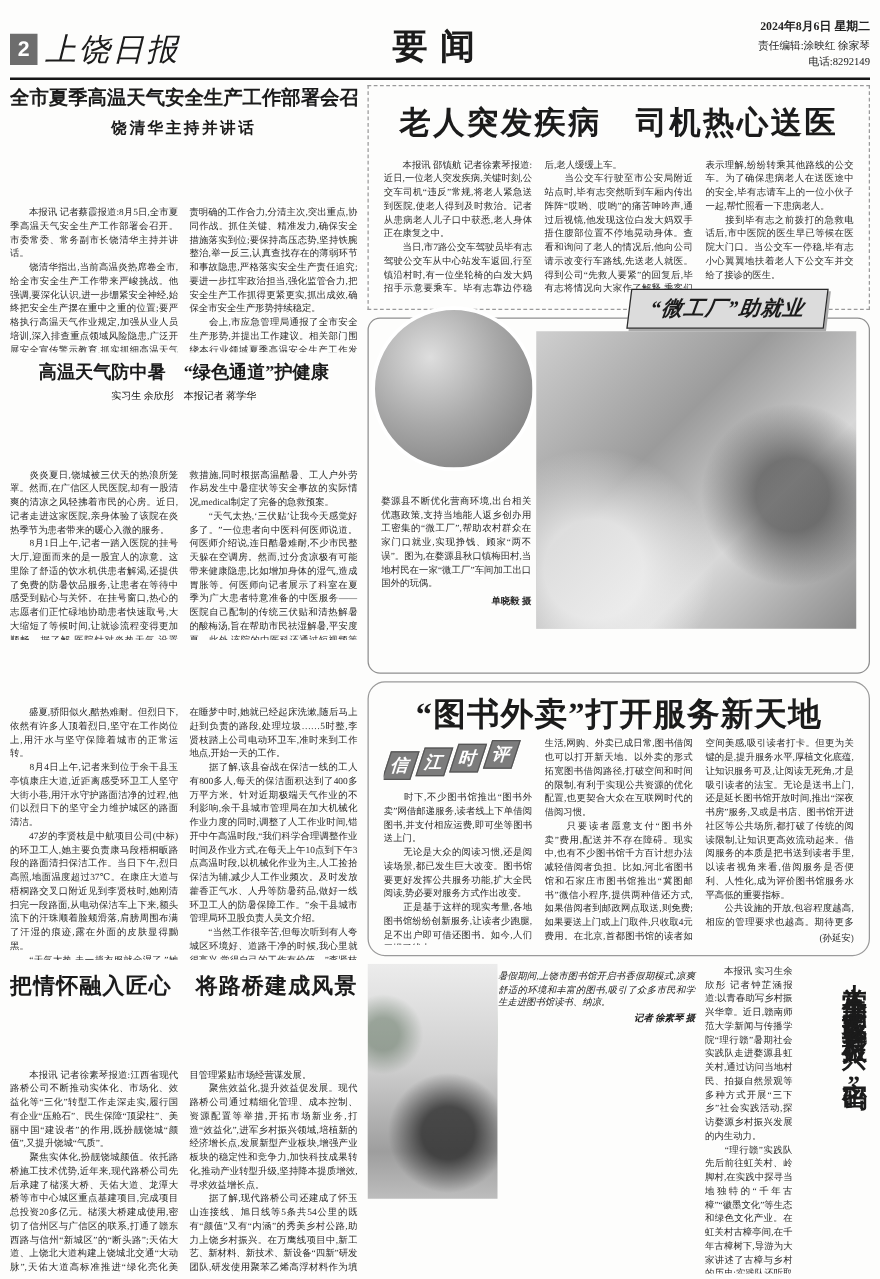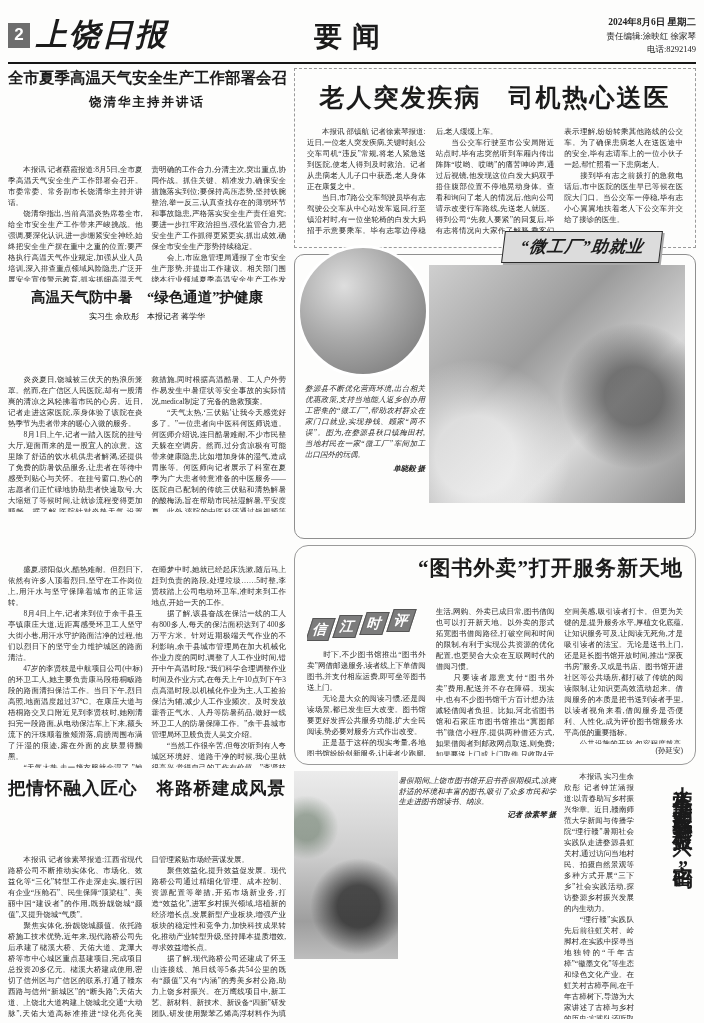--- a/index.html
+++ b/index.html
@@ -8,21 +8,21 @@
     font-family: "Liberation Serif", "DejaVu Serif", serif;
     background:#fdfdfc; color:#1b1b1b; position:relative; overflow:hidden;
   }
   
   .masthead { position:absolute; top:0; left:8px; right:8px; height:62px; }
   .mast-inner { position:absolute; bottom:6px; left:0; right:0; display:flex; align-items:flex-end; }
   .mast-left { display:flex; align-items:center; gap:6px; width:210px; }
   .pagenum { width:22px; height:25px; background:#6d6d6d; color:#fff; font-weight:bold;
     font-size:17px; display:flex; align-items:center; justify-content:center;
     font-family:"Liberation Sans",sans-serif; }
-  .logo { font-size:31px; font-weight:bold; font-style:italic; letter-spacing:2px; white-space:nowrap; }
+  .logo { font-size:25px; font-weight:normal; font-style:italic; letter-spacing:2px; white-space:nowrap; }
   .section-title { flex:1; text-align:center; font-size:28px; font-weight:bold; letter-spacing:10px; }
   .issue-info { width:210px; text-align:right; font-size:8.5px; line-height:1.55; color:#222; }
   .issue-info .date { font-weight:bold; font-size:9.5px; }
   .mast-rule { position:absolute; top:62px; left:8px; right:8px; border-top:2.5px solid #161616; }
   
   .main { position:absolute; top:68px; left:8px; right:8px; height:951px; display:flex; gap:8px; }
   .col-left { width:278px; display:flex; flex-direction:column; }
   .col-right { flex:1; display:flex; flex-direction:column; }
   
   .body-text { font-size:7.5px; line-height:11px; text-align:justify; white-space:pre-line;
@@ -47,31 +47,31 @@
     display:flex; flex-direction:column; }
   .h-elderly { font-size:25px; font-weight:bold; text-align:center; letter-spacing:2px; margin:6px 0 12px; }
   .box-factory { position:relative; border:1px solid #8f8f8f; border-radius:10px; height:285px; margin-top:6px; }
   .factory-badge { position:absolute; top:-24px; left:208px; width:158px; height:32px;
     background:#dcdcdc; border:1.5px solid #2a2a2a; transform:skewX(-7deg);
     display:flex; align-items:center; justify-content:center;
     font-size:16.5px; font-weight:bold; font-style:italic; letter-spacing:1px;
     box-shadow:2px 2px 0 #aaa; }
   .photo-circle { position:absolute; top:-10px; left:2px; width:132px; height:132px; border-radius:50%;
     border:3px solid #fff; background: radial-gradient(circle at 35% 30%, #dedede 0%, #a9a9a9 45%, #707070 100%); }
-  .factory-caption { position:absolute; left:10px; top:128px; width:120px; font-style:italic;
+  .factory-caption { position:absolute; left:10px; top:140px; width:120px; 
     font-size:7.5px; line-height:11px; text-align:justify; color:#2a2a2a; }
   .factory-caption .photographer { text-align:right; margin-top:3px; font-weight:bold; }
   .photo-large { position:absolute; right:10px; top:10px; width:256px; height:238px;
     background:
       radial-gradient(circle at 80% 55%, rgba(40,40,40,.55) 0 12%, transparent 30%),
       radial-gradient(circle at 18% 80%, rgba(250,250,250,.7) 0 14%, transparent 34%),
       linear-gradient(135deg,#cfcfcf 0%, #9b9b9b 38%, #d8d8d8 66%, #8a8a8a 100%); }
   .box-review { border:1px solid #9a9a9a; border-radius:14px; height:220px; margin-top:6px;
     padding:8px 12px 8px; display:flex; flex-direction:column; }
-  .h-review { font-size:21px; font-weight:bold; text-align:right; letter-spacing:1px; margin-bottom:24px; }
+  .h-review { font-size:26px; font-weight:bold; text-align:center; letter-spacing:1px; margin-bottom:0; }
   .review-row { display:flex; gap:10px; flex:1; overflow:hidden; }
   .review-col { flex:1; display:flex; flex-direction:column; overflow:hidden; }
   .review-badge { display:flex; gap:4px; margin:3px 2px 8px; }
   .tile { width:23px; height:23px; background:#7c7c7c; color:#fff; font-weight:bold; font-size:14px;
     display:flex; align-items:center; justify-content:center; transform:skewX(-18deg);
     border:1px solid #555; }
   .tile:nth-child(1){ margin-top:9px; } .tile:nth-child(2){ margin-top:6px; }
   .tile:nth-child(3){ margin-top:3px; } .tile:nth-child(4){ margin-top:0; }
   .sign { font-size:7.5px; text-align:right; margin-top:2px; color:#2a2a2a; }
   .bottom-row { display:flex; gap:8px; height:248px; margin-top:6px; overflow:hidden; }

